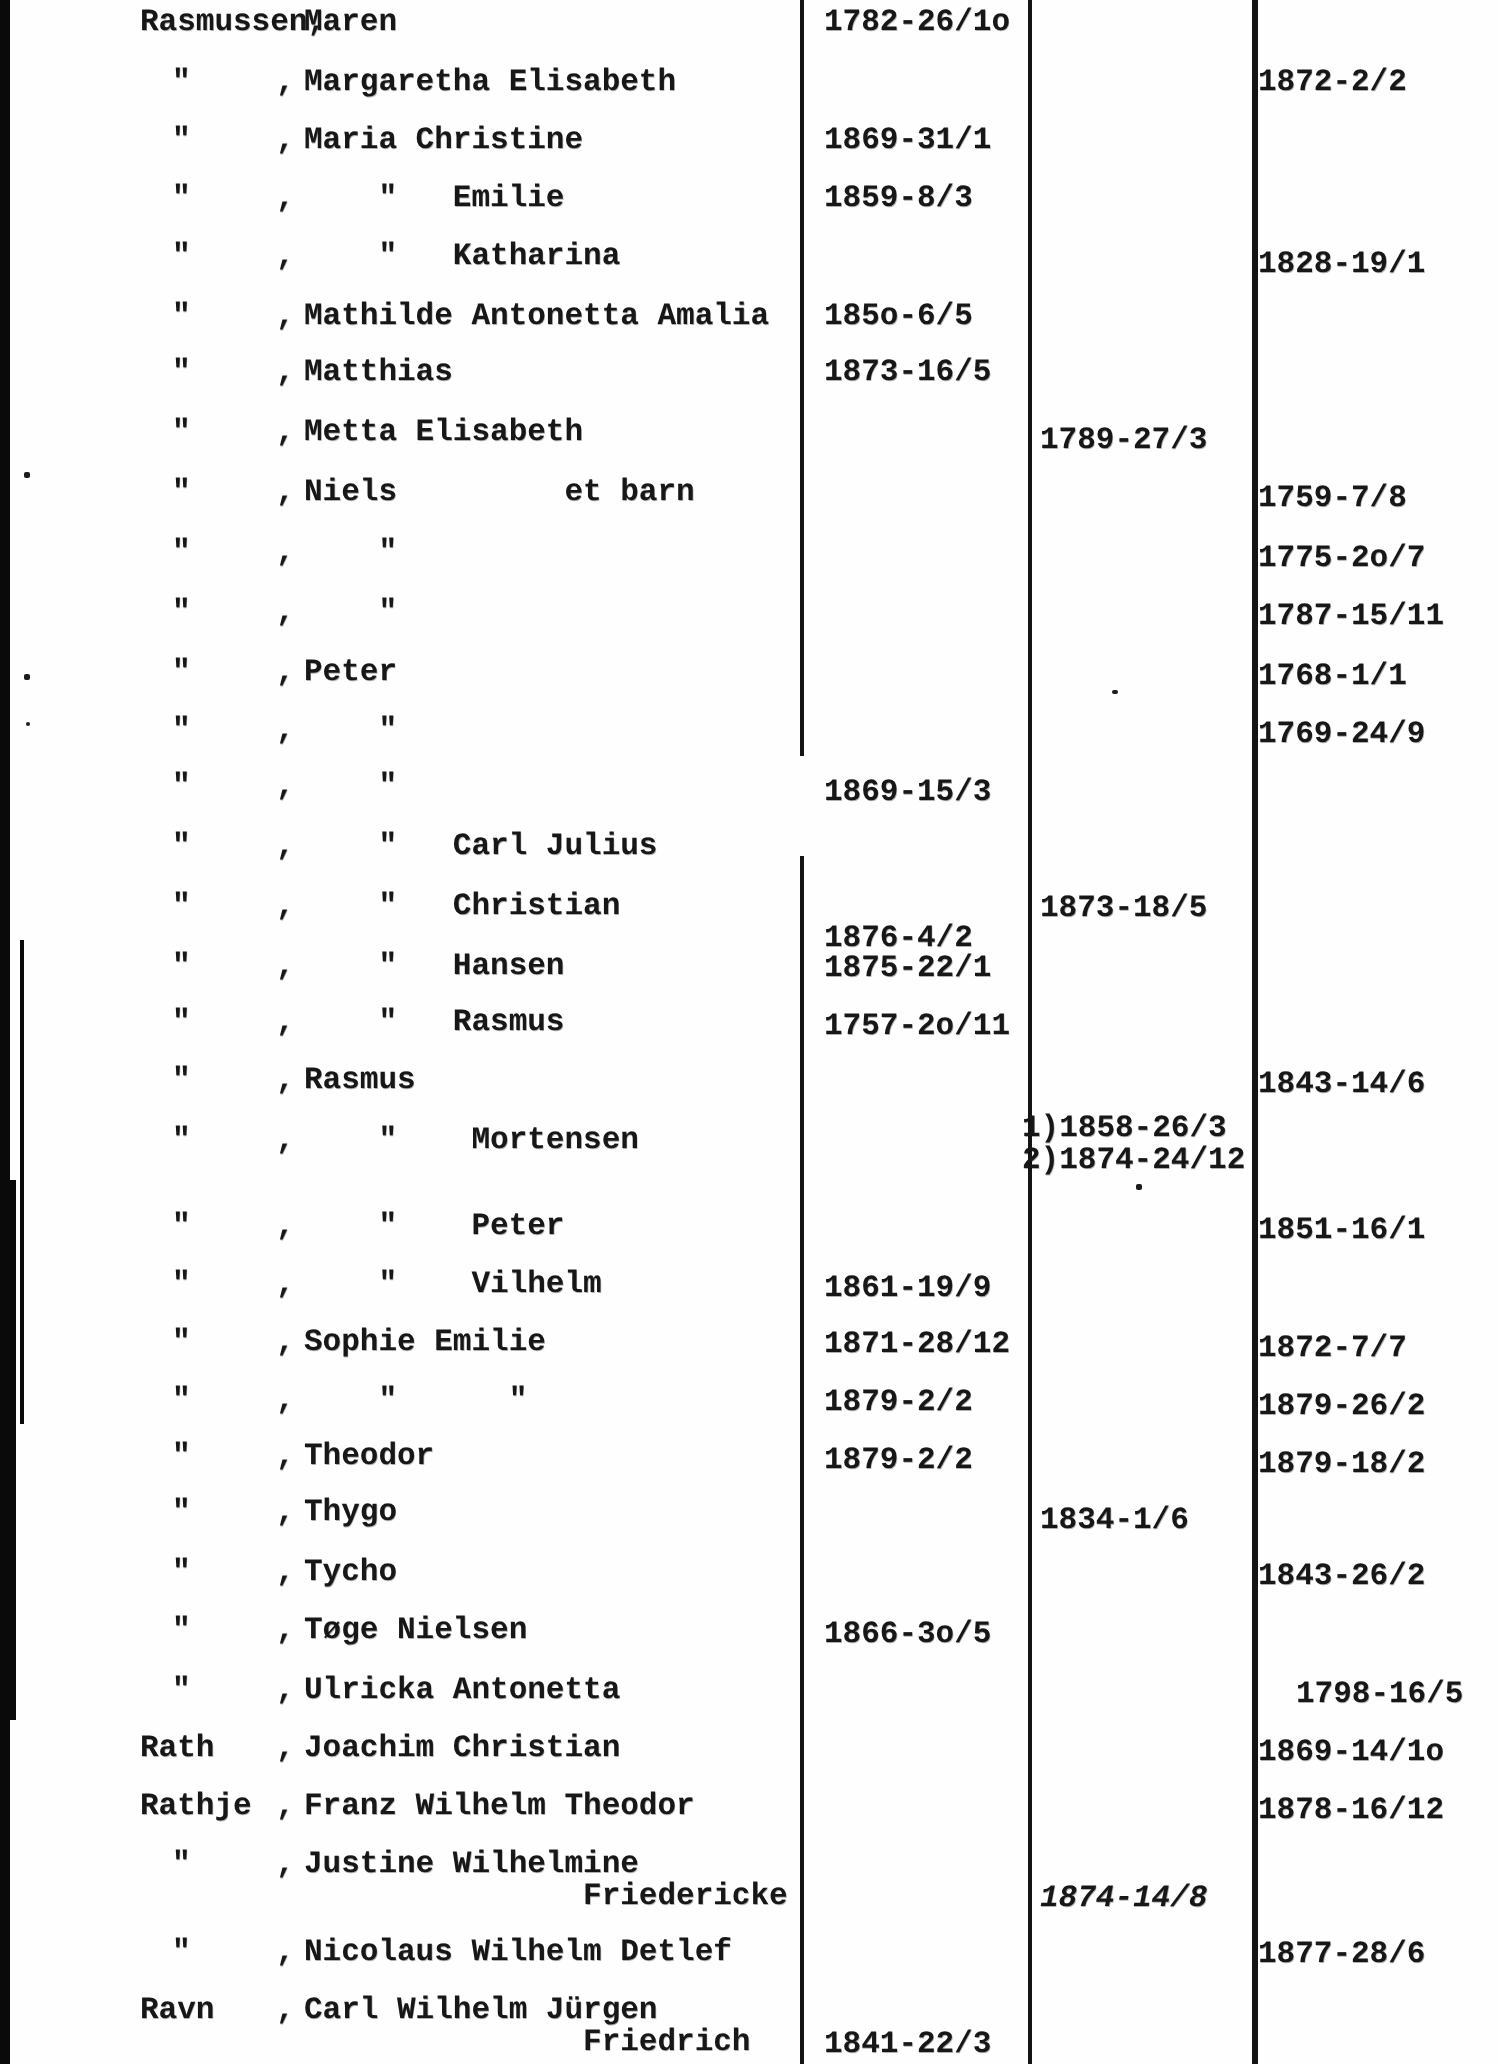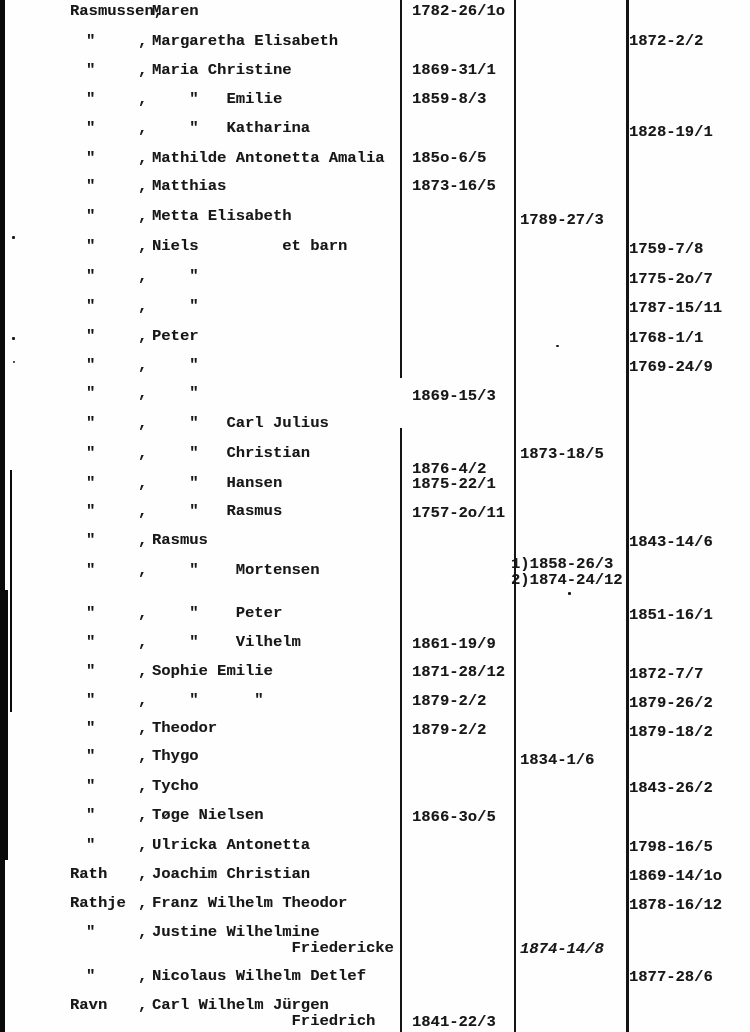--- a/index.html
+++ b/index.html
@@ -211,21 +211,21 @@
       <div>
         <div class="cell" style="left: 86px; top: 807px;">"</div>
         <div class="cell" style="left: 138px; top: 807px;">,</div>
         <div class="cell" style="left: 152px; top: 807px;">Tøge Nielsen</div>
         <div class="cell" style="left: 412px; top: 809px;">1866-3o/5</div>
       </div>
       <div>
         <div class="cell" style="left: 86px; top: 837px;">"</div>
         <div class="cell" style="left: 138px; top: 837px;">,</div>
         <div class="cell" style="left: 152px; top: 837px;">Ulricka Antonetta</div>
-        <div class="cell" style="left: 629px; top: 839px;">1798-16/5</div>
+        <div class="cell" style="left: 629px; top: 839px; padding-left: 19px;">1798-16/5</div>
       </div>
       <div>
         <div class="cell" style="left: 70px; top: 866px;">Rath</div>
         <div class="cell" style="left: 138px; top: 866px;">,</div>
         <div class="cell" style="left: 152px; top: 866px;">Joachim Christian</div>
         <div class="cell" style="left: 629px; top: 868px;">1869-14/1o</div>
       </div>
       <div>
         <div class="cell" style="left: 70px; top: 895px;">Rathje</div>
         <div class="cell" style="left: 138px; top: 895px;">,</div>

